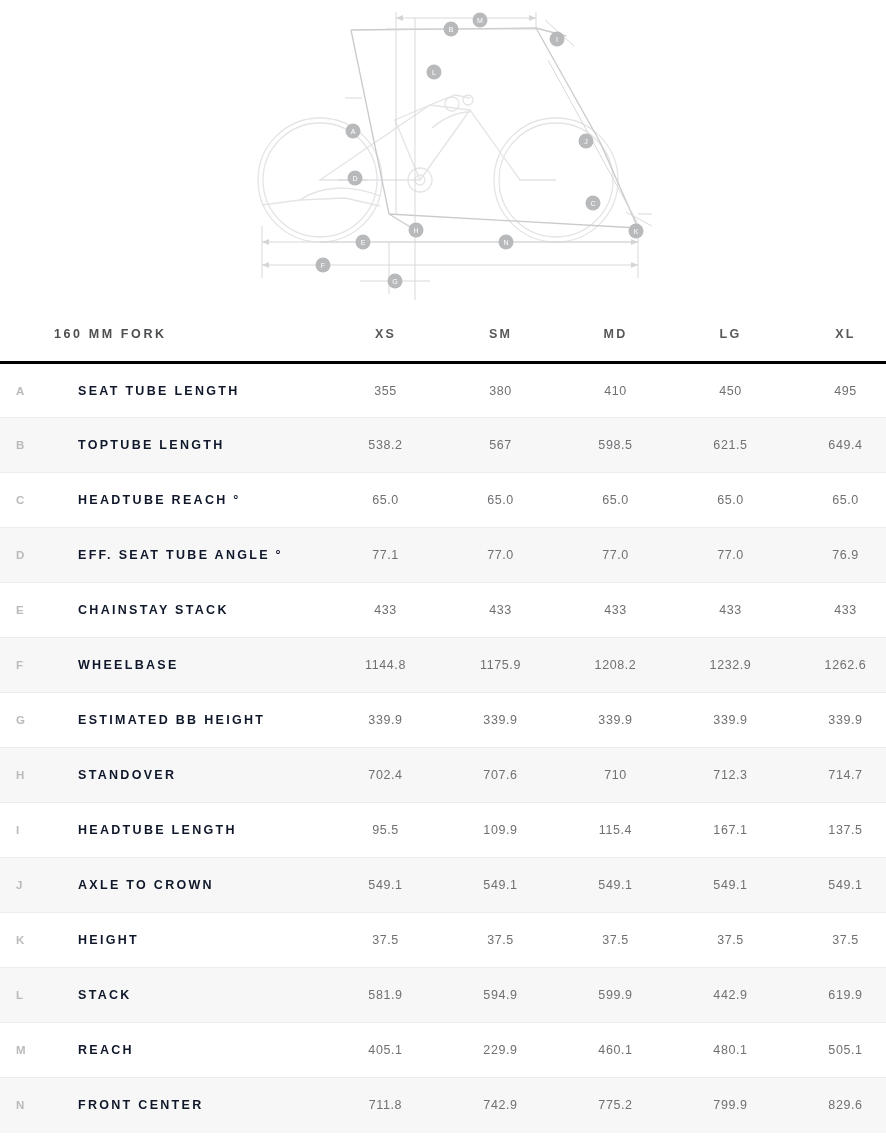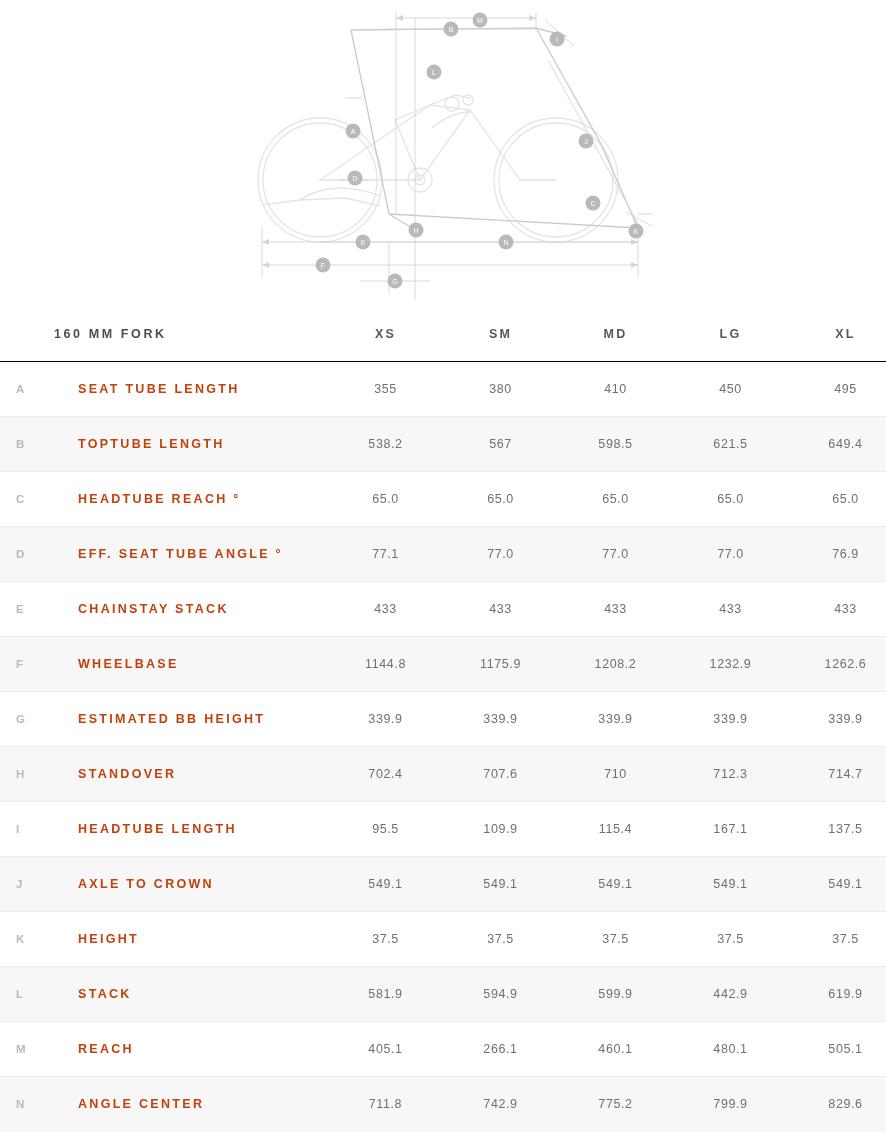--- a/index.html
+++ b/index.html
@@ -36,21 +36,21 @@
   table.geo col.c-label   { width: 290px; }
   table.geo col.c-size    { width: 115px; }
 
   table.geo thead th {
     font-size: 12.5px;
     font-weight: bold;
     letter-spacing: 2.2px;
     color: #58595b;
     padding: 22px 0 20px 0;
     text-align: center;
-    border-bottom: 1px solid #000000;
+    border-bottom: 3px solid #000000;
     vertical-align: bottom;
   }
   table.geo thead th.h-title {
     text-align: left;
     padding-left: 16px;
     letter-spacing: 2.6px;
     color: #4d4e50;
   }
   table.geo thead th.h-blank { padding: 0; }
 
@@ -65,21 +65,21 @@
   }
   table.geo tbody td.letter {
     color: #b9babc;
     font-size: 11.5px;
     font-weight: bold;
     letter-spacing: 1px;
     text-align: left;
     padding-left: 16px;
   }
   table.geo tbody td.label {
-    color: #c2410c;
+    color: #0f172a;
     font-size: 12.5px;
     font-weight: bold;
     letter-spacing: 2.3px;
     text-align: left;
     padding-left: 40px;
   }
   table.geo tbody tr.alt td { background: #f7f7f7; }
   table.geo tbody tr:last-child td { border-bottom: none; }
 </style>
 </head>
@@ -336,29 +336,29 @@
         <td>594.9</td>
         <td>599.9</td>
         <td>442.9</td>
         <td>619.9</td>
       </tr>
 
       <tr>
         <td class="letter">M</td>
         <td class="label">REACH</td>
         <td>405.1</td>
-        <td>266.1</td>
+        <td>229.9</td>
         <td>460.1</td>
         <td>480.1</td>
         <td>505.1</td>
       </tr>
 
       <tr class="alt">
         <td class="letter">N</td>
-        <td class="label">ANGLE CENTER</td>
+        <td class="label">FRONT CENTER</td>
         <td>711.8</td>
         <td>742.9</td>
         <td>775.2</td>
         <td>799.9</td>
         <td>829.6</td>
       </tr>
 
     </tbody>
   </table>
 

